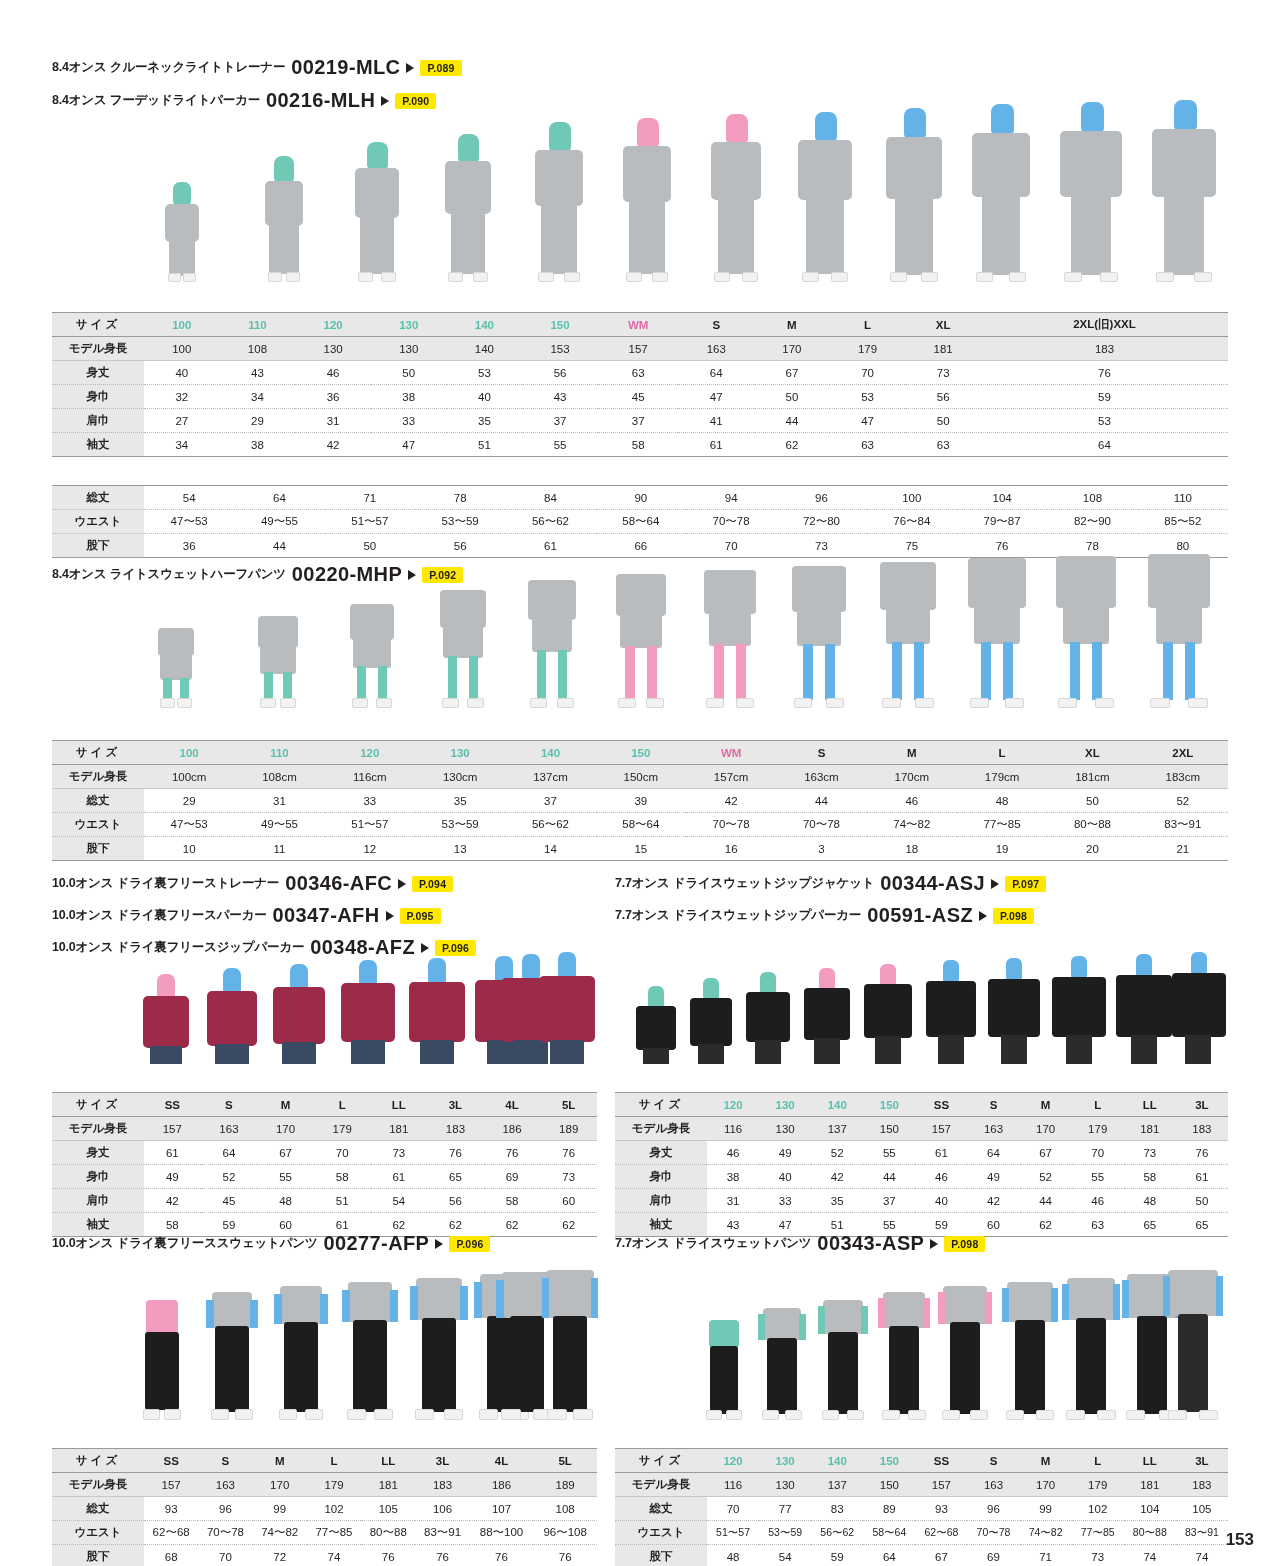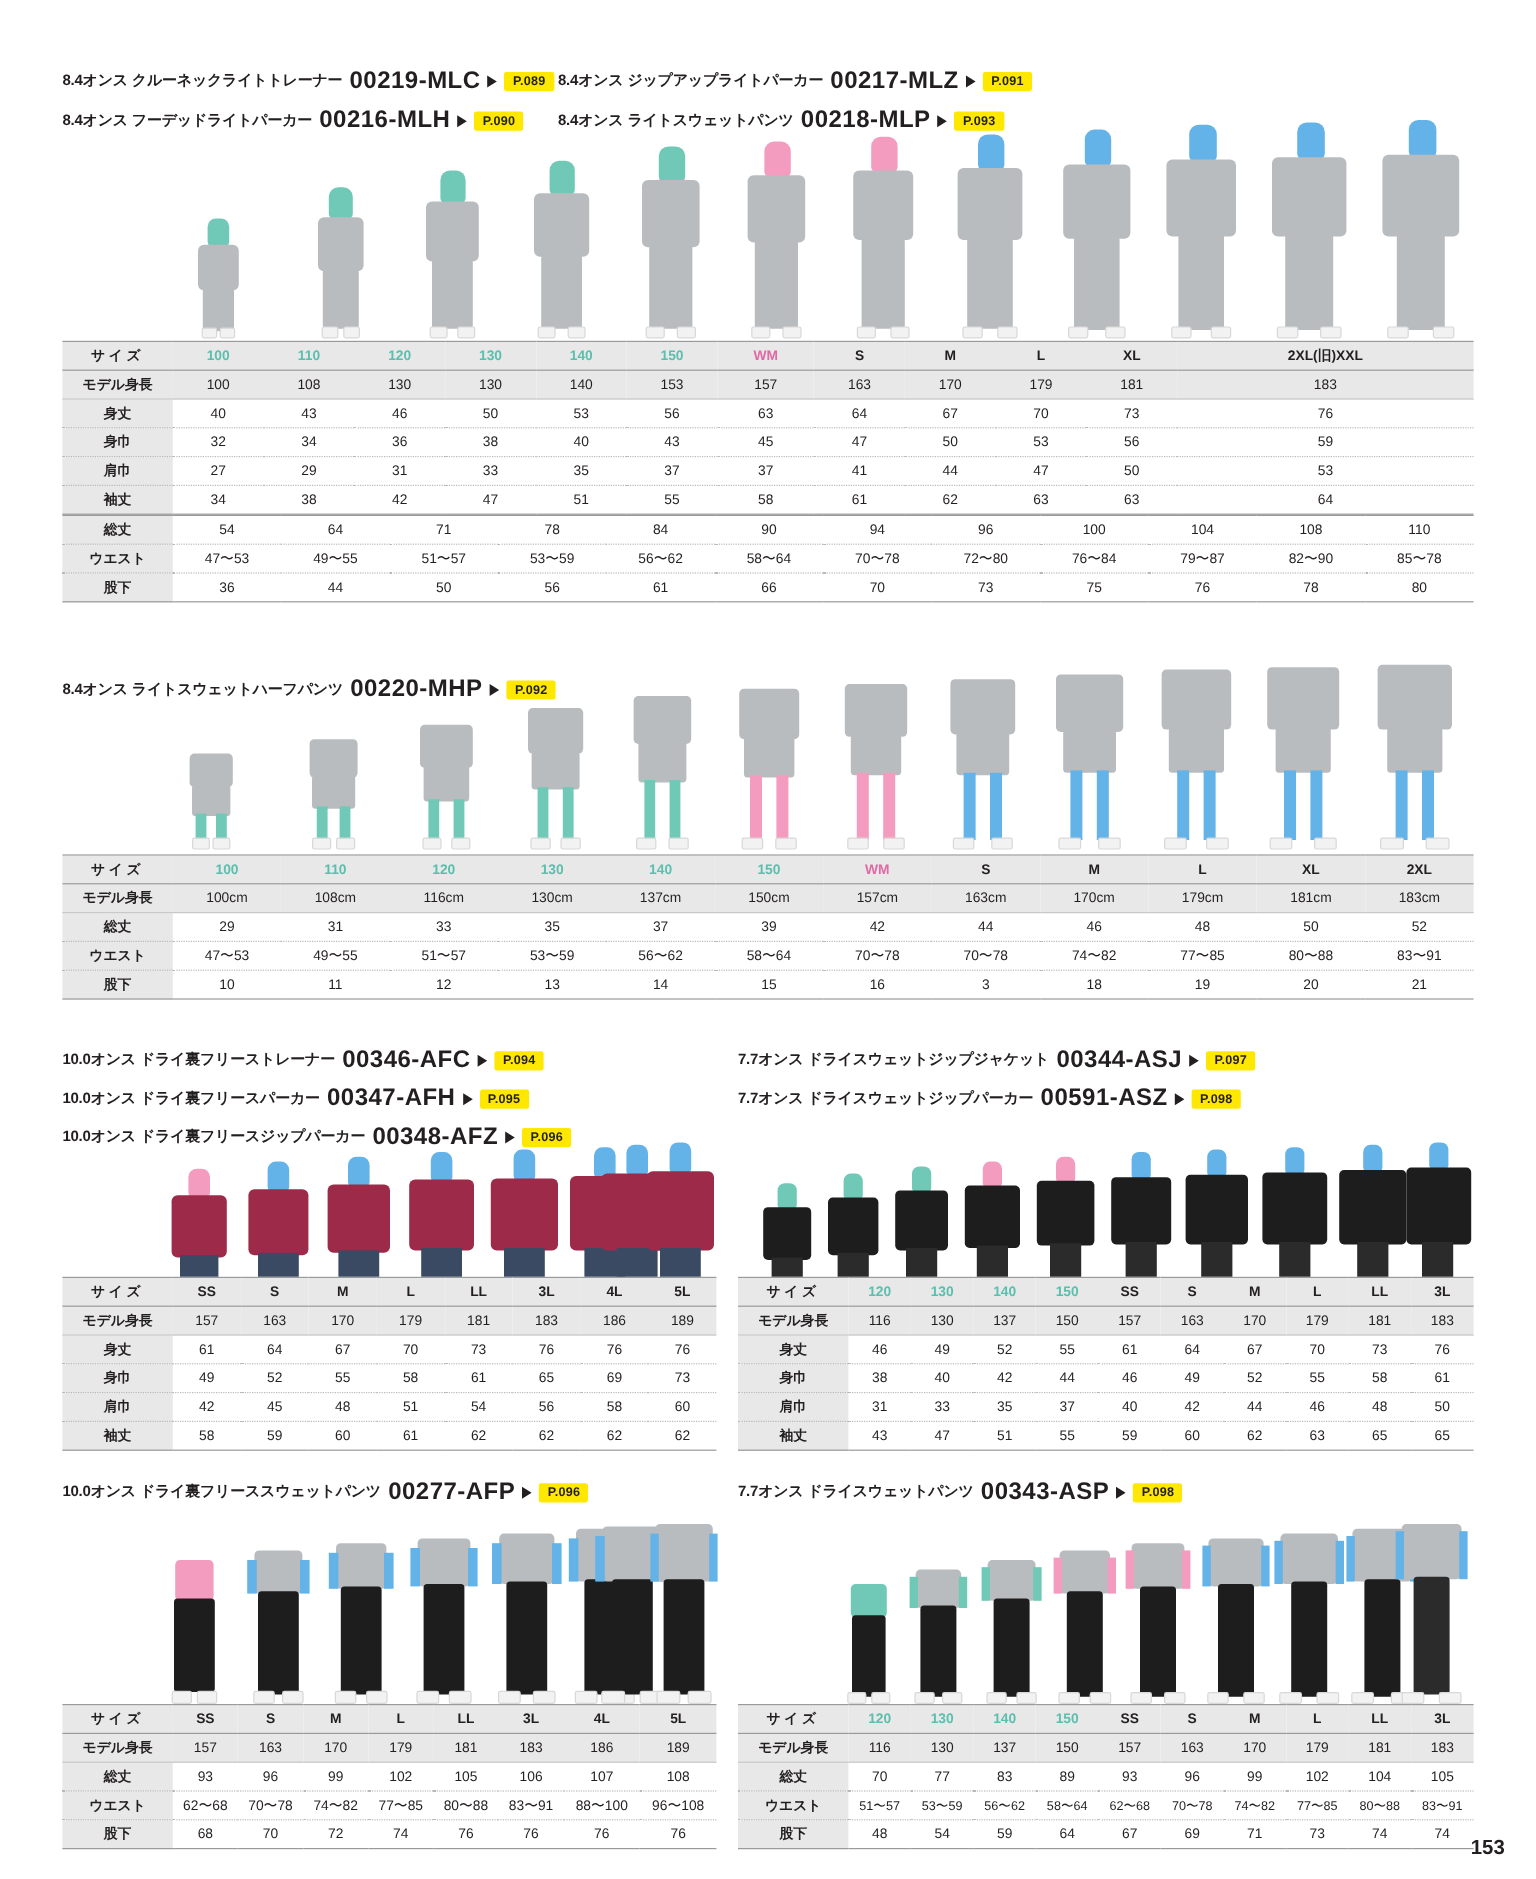--- a/index.html
+++ b/index.html
@@ -20,21 +20,21 @@
   .tri{
     width:0;height:0;border-style:solid;border-width:5px 0 5px 8px;
     border-color:transparent transparent transparent #231f20;display:inline-block;
   }
   .pbadge{
     background:#ffe800;color:#231f20;font-size:10.5px;font-weight:bold;
     padding:2px 7px 2px 7px;border-radius:2px;letter-spacing:0.2px;
   }
 
   
-  table{border-collapse:collapse;}
+  table{border-collapse:collapse;margin-top:28px;}
   .sz-table{width:100%;font-size:11.5px;}
   .sz-table td,.sz-table th{
     text-align:center;padding:0;height:23px;font-weight:normal;
     border-bottom:1px dotted #b9b9b9;
   }
   .sz-table tr:last-child td{border-bottom:1px solid #9a9a9a;}
   .sz-table .lbl{background:#e8e8e8;font-weight:bold;width:92px;}
   .sz-table thead td{background:#e8e8e8;font-weight:bold;border-bottom:1px solid #c8c8c8;}
   .sz-table thead td.lbl{letter-spacing:3px;}
   .sz-table tr.model td{background:#e8e8e8;font-weight:normal;border-bottom:1px solid #c8c8c8;}
@@ -74,34 +74,20 @@
       <span class="pbadge">P.089</span>
     </div>
     <div class="hd-row">
       <span class="hd-desc">8.4オンス フーデッドライトパーカー</span>
       <span class="hd-code">00216-MLH</span>
       <span class="tri"></span>
       <span class="pbadge">P.090</span>
     </div>
   </div>
 
-  <div style="position:absolute;left:465px;top:56px;">
-    <div class="hd-row" style="margin-bottom:10px;">
-      <span class="hd-desc">8.4オンス ジップアップライトパーカー</span>
-      <span class="hd-code">00217-MLZ</span>
-      <span class="tri"></span>
-      <span class="pbadge">P.091</span>
-    </div>
-    <div class="hd-row">
-      <span class="hd-desc">8.4オンス ライトスウェットパンツ</span>
-      <span class="hd-code">00218-MLP</span>
-      <span class="tri"></span>
-      <span class="pbadge">P.093</span>
-    </div>
-  </div>
 
   <div class="figs" style="position:absolute;left:52px;top:110px;width:1176px;height:172px;">
 
     <div class="fig" style="left:108px;width:44px;height:100px;">
       <div class="skin-t" style="position:absolute;left:13px;top:0;width:18px;height:24px;border-radius:7px 7px 5px 5px;"></div>
       <div class="body-g" style="position:absolute;left:5px;top:22px;width:34px;height:38px;border-radius:5px;"></div>
       <div class="body-g" style="position:absolute;left:9px;top:58px;width:26px;height:36px;border-radius:3px;"></div>
       <div class="shoe" style="position:absolute;left:8px;bottom:0;width:11px;height:7px;"></div>
       <div class="shoe" style="position:absolute;right:8px;bottom:0;width:11px;height:7px;"></div>
     </div>
@@ -306,21 +292,21 @@
           <td>49〜55</td>
           <td>51〜57</td>
           <td>53〜59</td>
           <td>56〜62</td>
           <td>58〜64</td>
           <td>70〜78</td>
           <td>72〜80</td>
           <td>76〜84</td>
           <td>79〜87</td>
           <td>82〜90</td>
-          <td>85〜78</td>
+          <td>85〜52</td>
         </tr>
         <tr>
           <td class="lbl">股下</td>
           <td>36</td>
           <td>44</td>
           <td>50</td>
           <td>56</td>
           <td>61</td>
           <td>66</td>
           <td>70</td>

